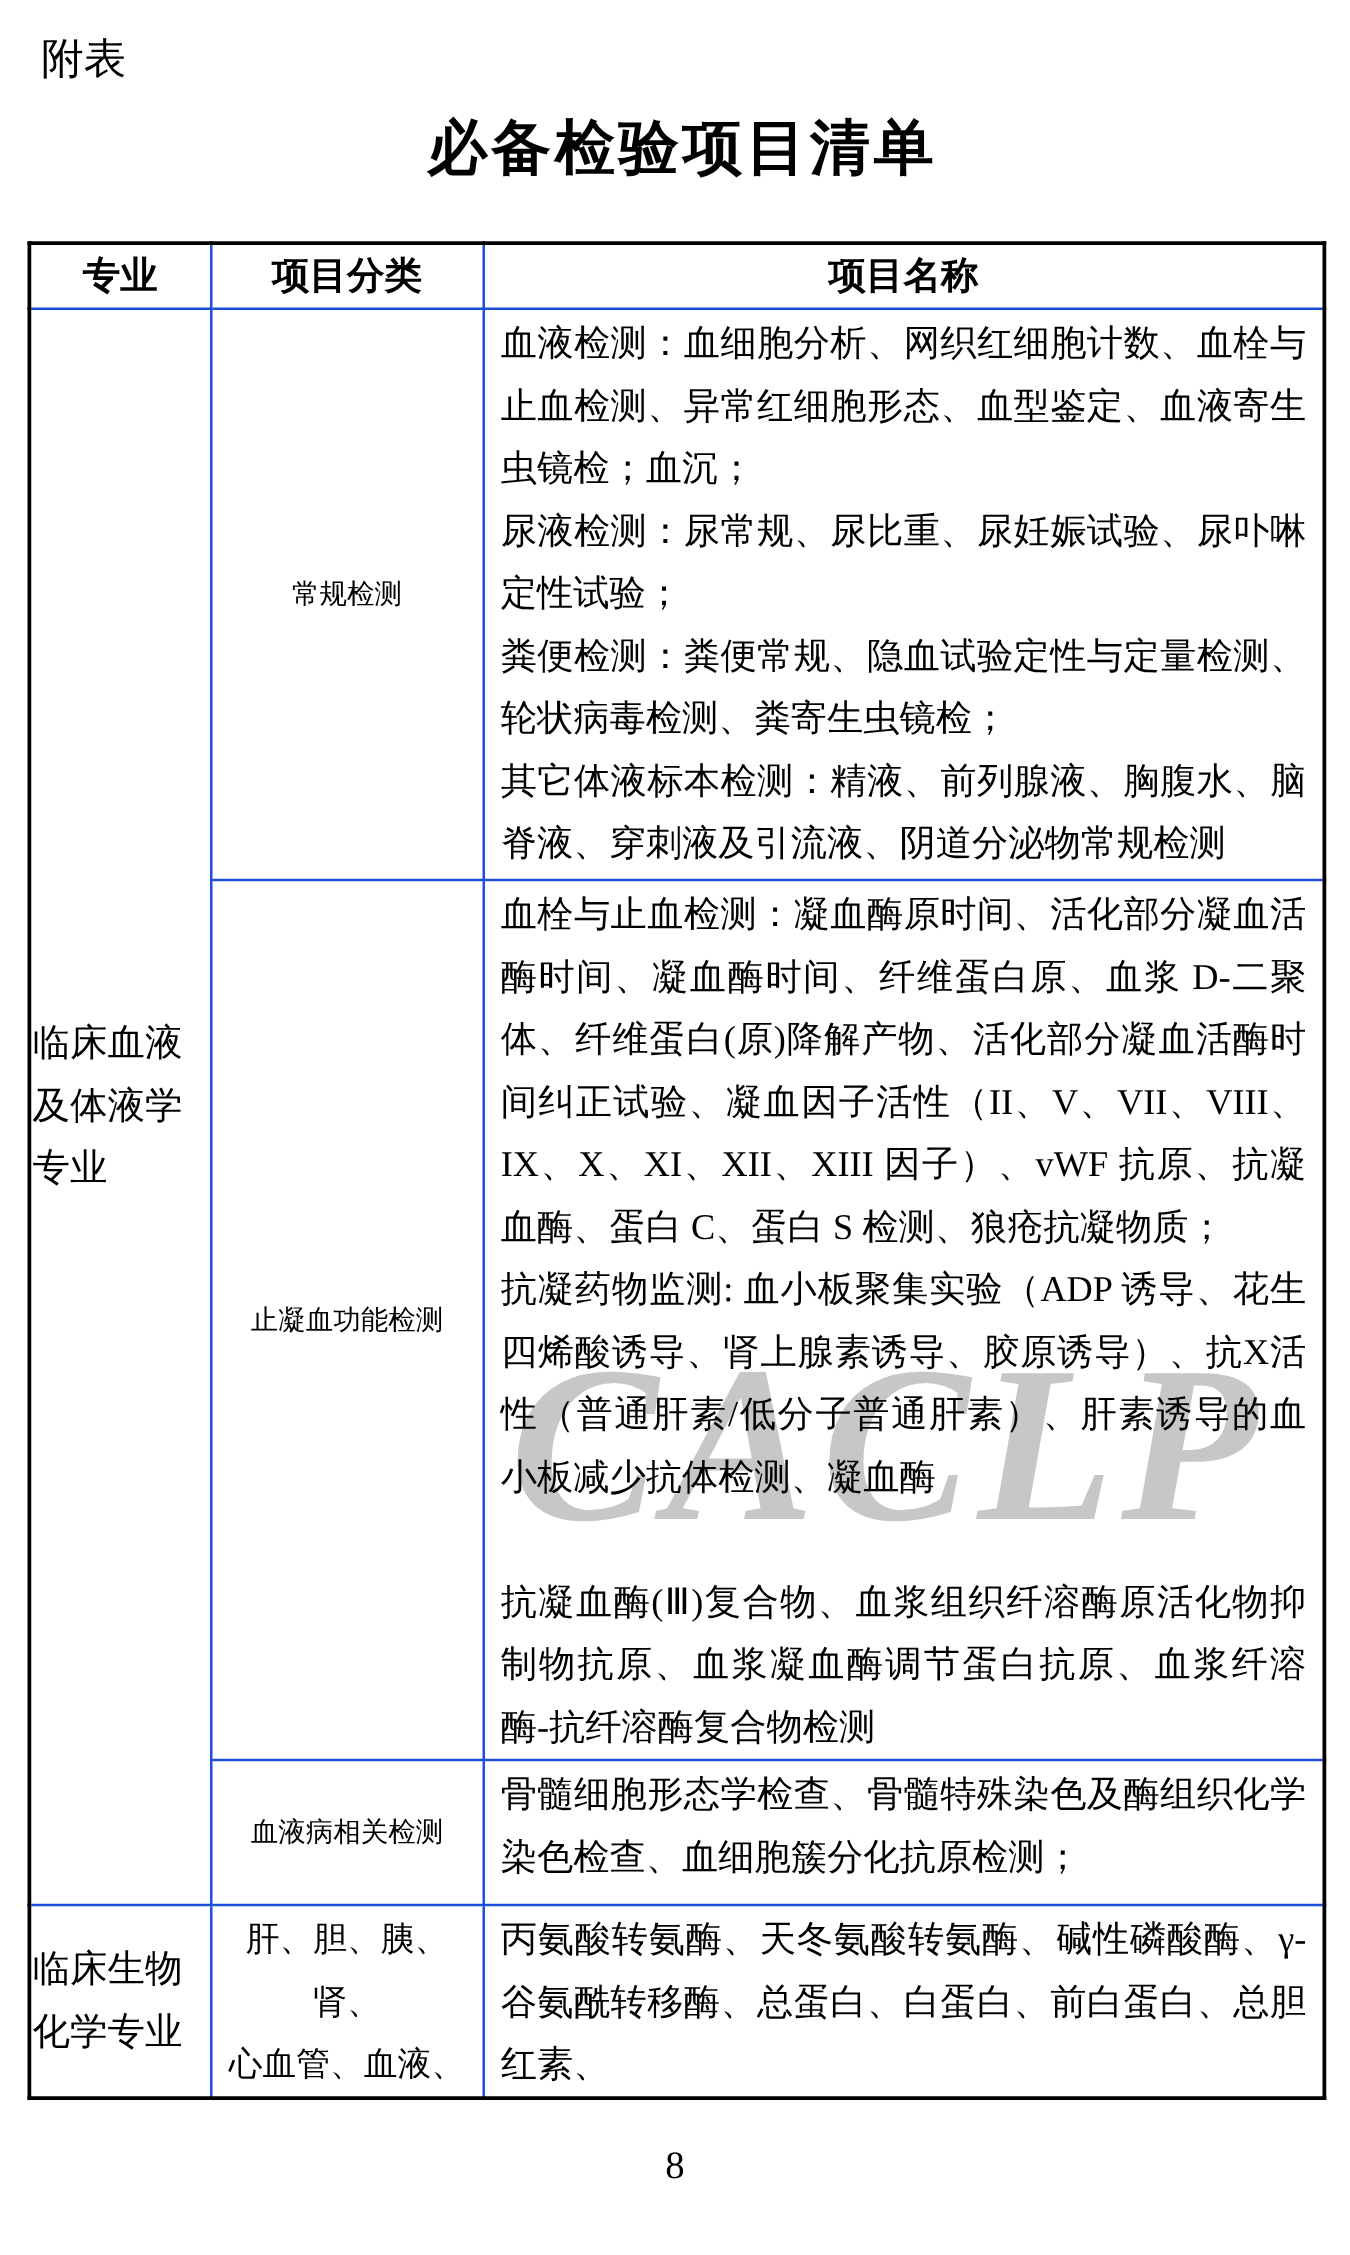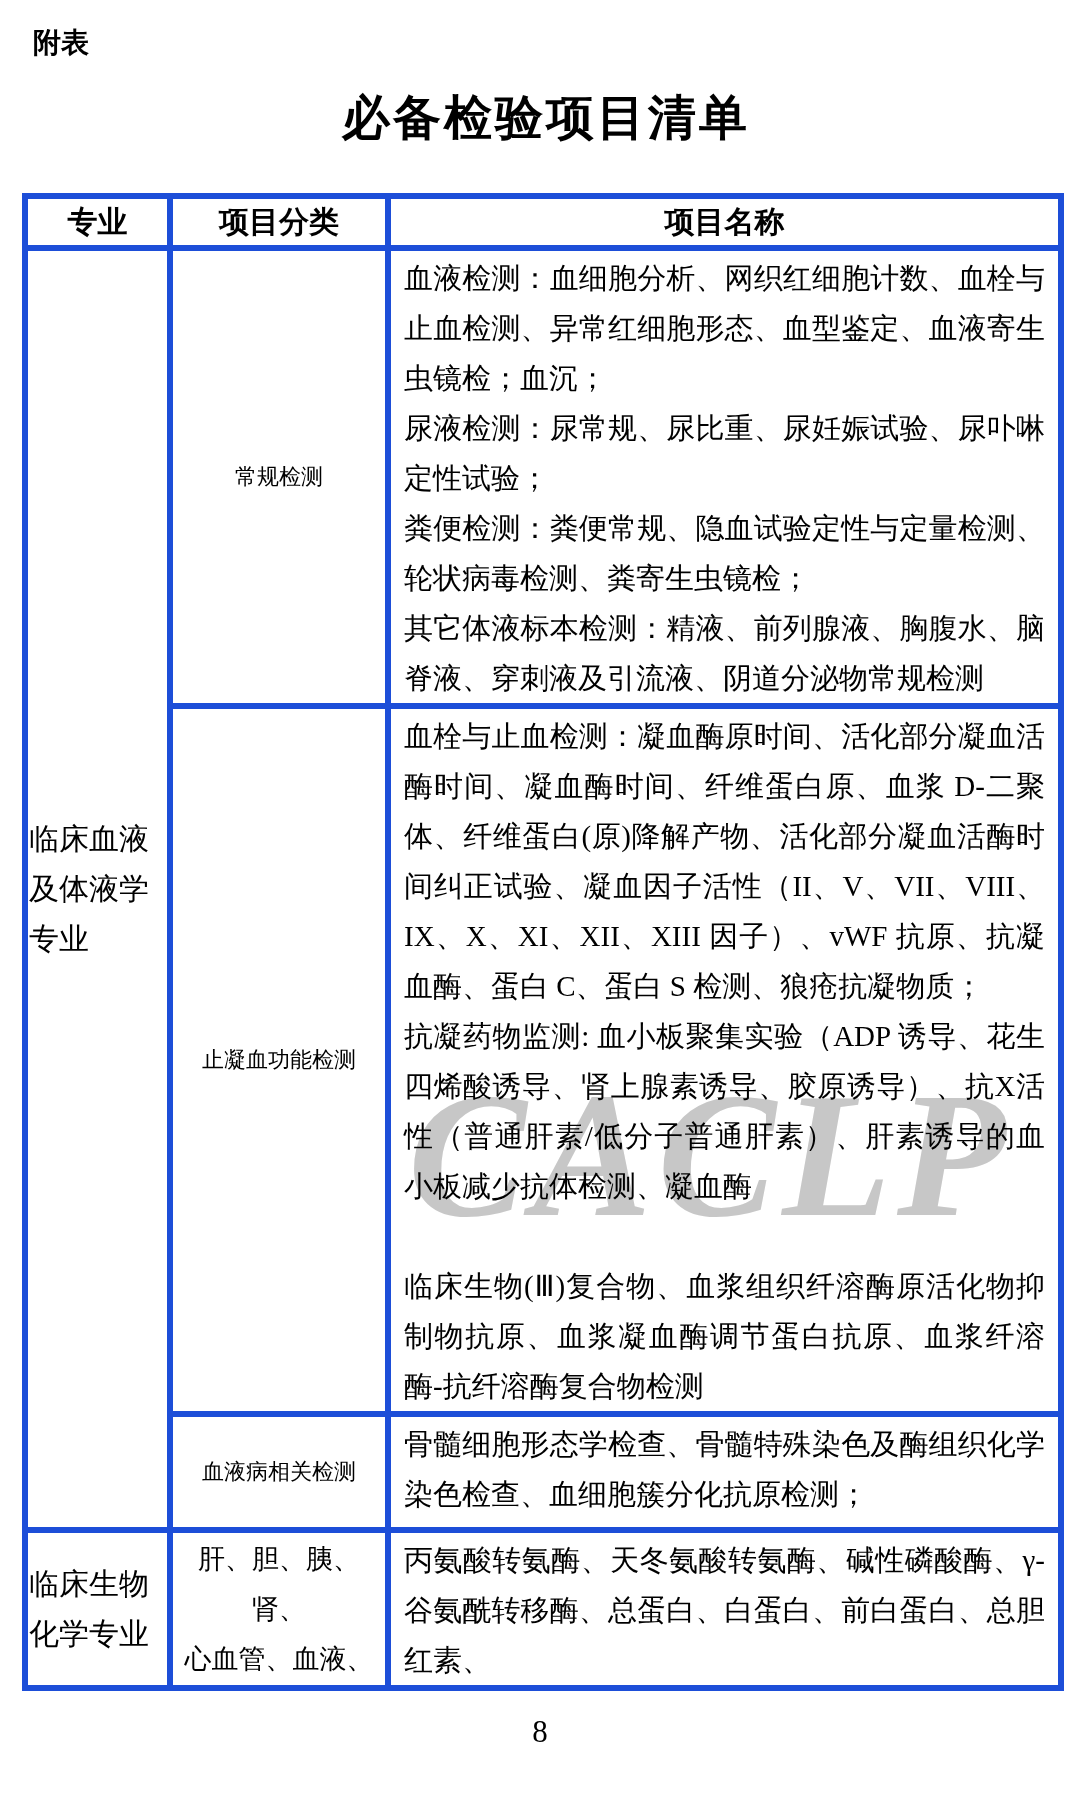--- a/index.html
+++ b/index.html
@@ -6,21 +6,21 @@
   body {
     width: 1080px; height: 1804px;
     background: #ffffff;
     position: relative;
     font-family: "Liberation Serif", serif;
     color: #000;
     overflow: hidden;
   }
   .annex {
     position: absolute; left: 33px; top: 24px;
-    font-size: 28px; font-weight: bold;
+    font-size: 34px; font-weight: normal;
     font-family: "Liberation Sans", sans-serif;
   }
   .doc-title {
     position: absolute; left: 0; top: 80px; width: 1080px;
     margin: 6px; text-align: center;
     font-size: 48px; font-weight: bold;
     letter-spacing: 3px;
   }
   .watermark {
     position: absolute; left: 408px; top: 1066px;
@@ -35,21 +35,21 @@
   table.items-table {
     position: absolute; left: 22px; top: 193px;
     width: 1036px;
     border-collapse: collapse;
     table-layout: fixed;
     z-index: 1;
     background: transparent;
     border: 3px solid #000;
   }
   .items-table th, .items-table td {
-    border: 6px solid #1d4ed8;
+    border: 2px solid #1d4ed8;
     box-sizing: border-box;
     overflow: hidden;
   }
   .items-table thead tr { height: 52px; }
   .items-table th {
     font-size: 30px; font-weight: bold;
     text-align: center; vertical-align: middle;
   }
   tr.r1 { height: 457px; }
   tr.r2 { height: 704px; }
@@ -117,21 +117,21 @@
           <p>粪便检测：粪便常规、隐血试验定性与定量检测、轮状病毒检测、粪寄生虫镜检；</p>
           <p>其它体液标本检测：精液、前列腺液、胸腹水、脑脊液、穿刺液及引流液、阴道分泌物常规检测</p>
         </td>
     </tr>
     <tr class="r2">
       <td class="category">止凝血功能检测</td>
       <td class="items">
           <p>血栓与止血检测：凝血酶原时间、活化部分凝血活酶时间、凝血酶时间、纤维蛋白原、血浆 D-二聚体、纤维蛋白(原)降解产物、活化部分凝血活酶时间纠正试验、凝血因子活性（II、V、VII、VIII、IX、X、XI、XII、XIII 因子）、vWF 抗原、抗凝血酶、蛋白 C、蛋白 S 检测、狼疮抗凝物质；</p>
           <p>抗凝药物监测: 血小板聚集实验（ADP 诱导、花生四烯酸诱导、肾上腺素诱导、胶原诱导）、抗X活性（普通肝素/低分子普通肝素）、肝素诱导的血小板减少抗体检测、凝血酶</p>
           <p class="blank-line"></p>
-          <p>临床生物(Ⅲ)复合物、血浆组织纤溶酶原活化物抑制物抗原、血浆凝血酶调节蛋白抗原、血浆纤溶酶-抗纤溶酶复合物检测</p>
+          <p>抗凝血酶(Ⅲ)复合物、血浆组织纤溶酶原活化物抑制物抗原、血浆凝血酶调节蛋白抗原、血浆纤溶酶-抗纤溶酶复合物检测</p>
         </td>
     </tr>
     <tr class="r3">
       <td class="category">血液病相关检测</td>
       <td class="items">
           <p>骨髓细胞形态学检查、骨髓特殊染色及酶组织化学染色检查、血细胞簇分化抗原检测；</p>
         </td>
     </tr>
     <tr class="r4">
       <td class="specialty">临床生物

